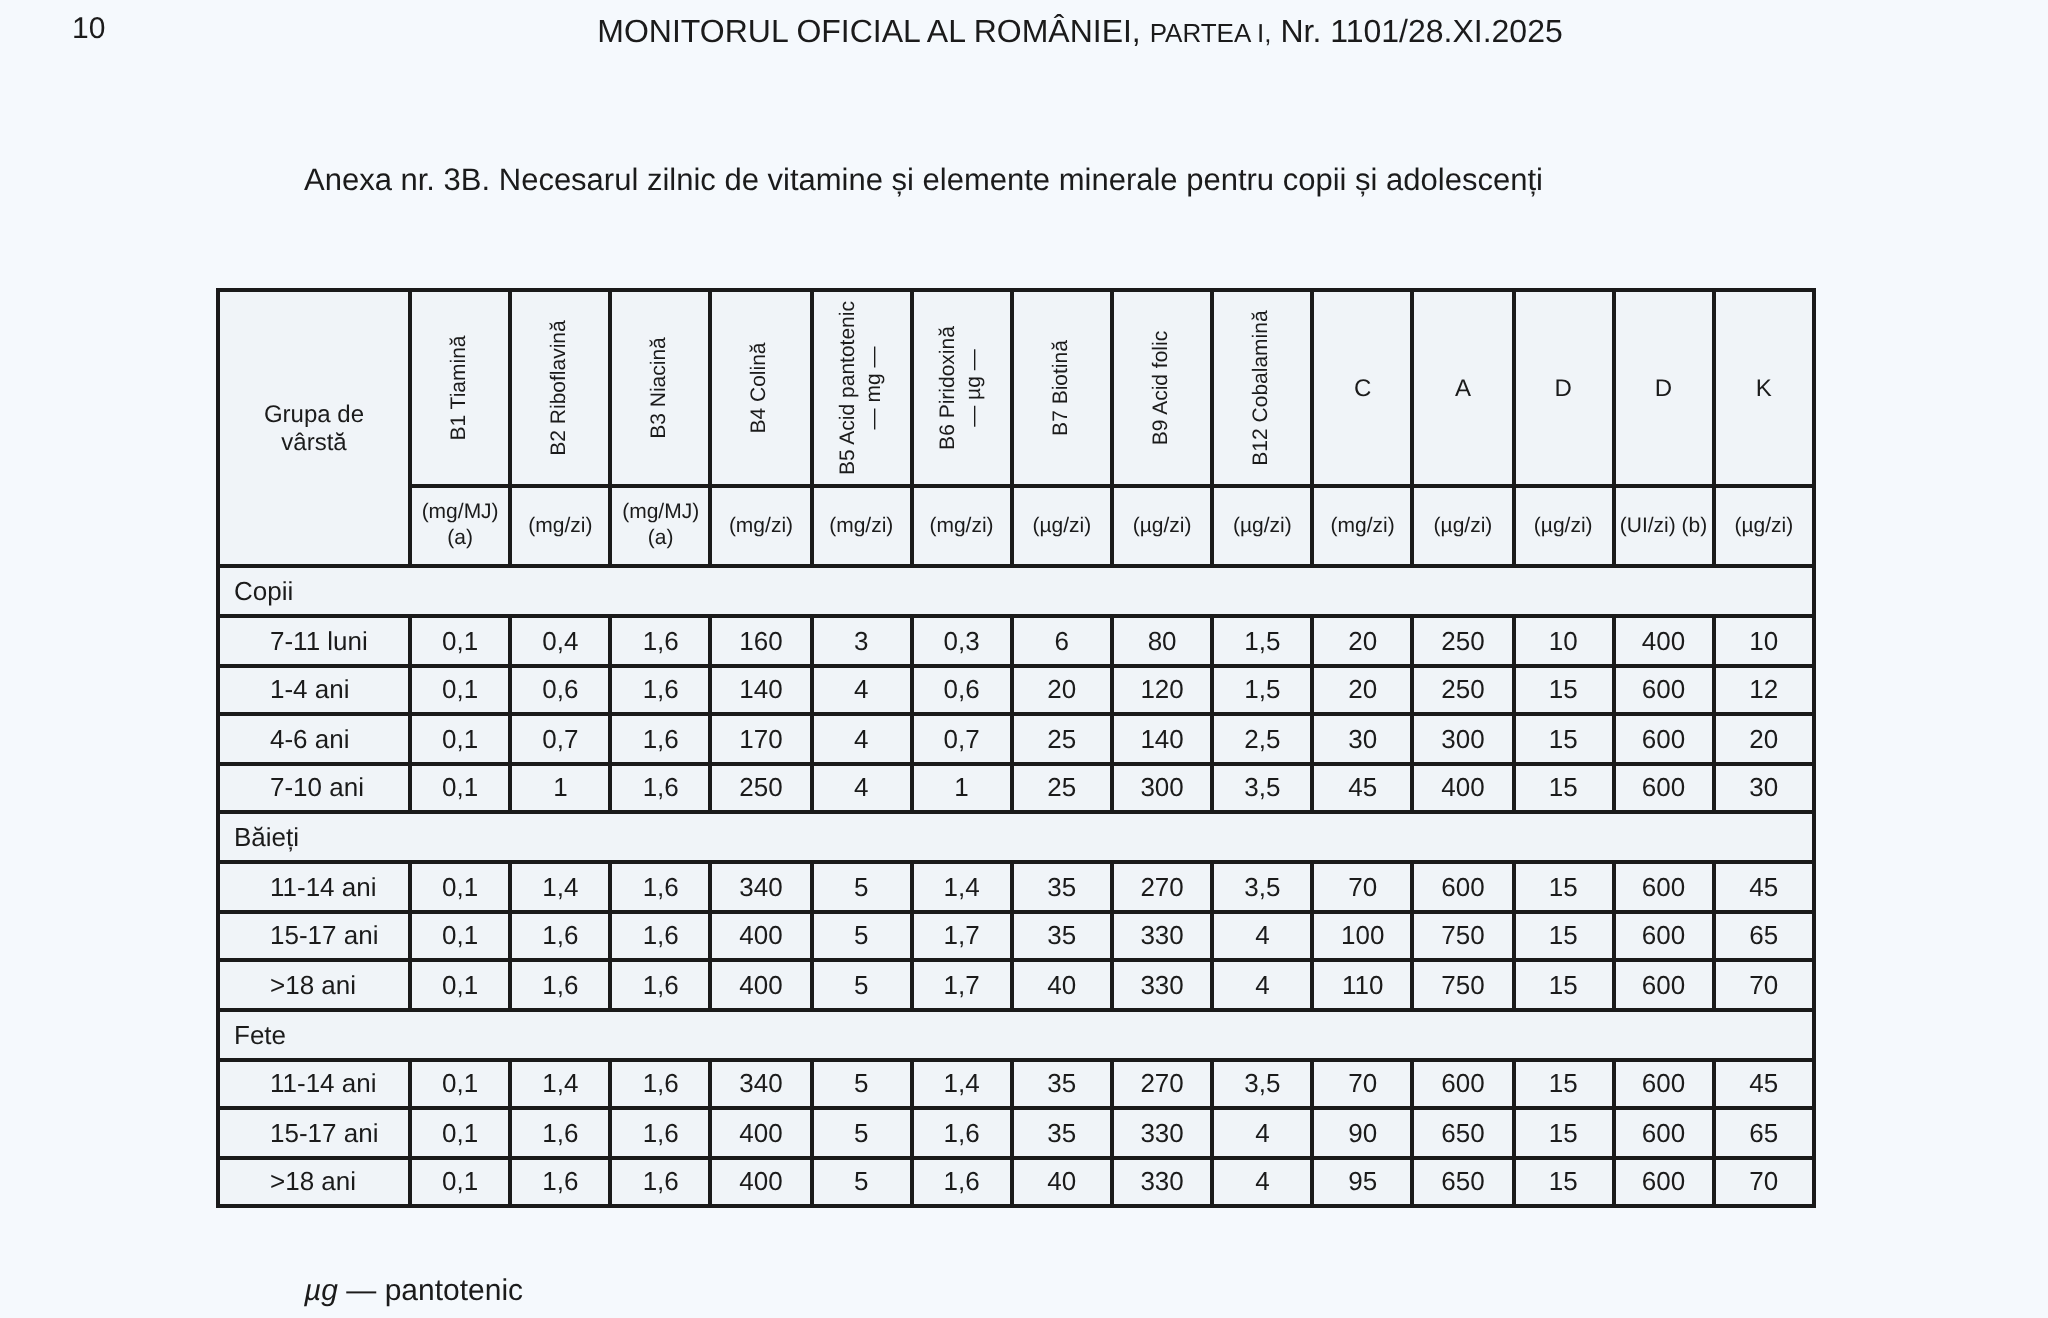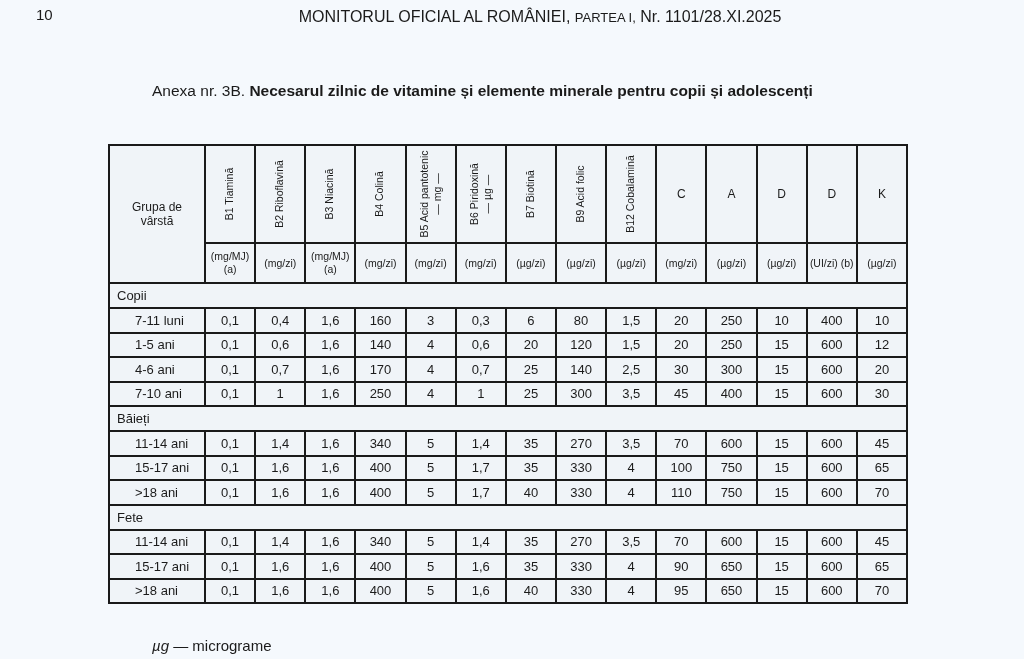--- a/index.html
+++ b/index.html
@@ -11,21 +11,21 @@
     font-family:"Liberation Sans", sans-serif;
     overflow:hidden;
   }
   .page-number { position:absolute; left:36px; top:6px; font-size:15px; }
   .doc-header {
     position:absolute; top:8px; left:0; width:100%;
     text-align:center; font-size:16px; white-space:nowrap;margin-left:28px;
   }
   .doc-header .seg-small { font-size:13px; }
   .title-block { position:absolute; left:152px; top:81px; font-size:15.5px; line-height:1.35; }
-  .title-line .bold { font-weight:bold; }
+  .title-line .bold { font-weight:normal; }
   .vitamins-table {
     position:absolute; left:108px; top:144px;
     width:800px; border-collapse:collapse; table-layout:fixed;
   }
   .vitamins-table th, .vitamins-table td {
     border:2px solid #1a1a1a;
     background:#f0f4f8;
     font-weight:normal;
     text-align:center;
     vertical-align:middle;
@@ -176,21 +176,21 @@
         <td class="val">6</td>
         <td class="val">80</td>
         <td class="val">1,5</td>
         <td class="val">20</td>
         <td class="val">250</td>
         <td class="val">10</td>
         <td class="val">400</td>
         <td class="val">10</td>
       </tr>
       <tr>
-        <td class="rowlabel">1-5 ani</td>
+        <td class="rowlabel">1-4 ani</td>
         <td class="val">0,1</td>
         <td class="val">0,6</td>
         <td class="val">1,6</td>
         <td class="val">140</td>
         <td class="val">4</td>
         <td class="val">0,6</td>
         <td class="val">20</td>
         <td class="val">120</td>
         <td class="val">1,5</td>
         <td class="val">20</td>
@@ -339,14 +339,14 @@
         <td class="val">650</td>
         <td class="val">15</td>
         <td class="val">600</td>
         <td class="val">70</td>
       </tr>
     </tbody>
 </table>
 
 <div class="footnote">
   <span class="sym">µg</span>
-  <span>— micrograme</span>
+  <span>— pantotenic</span>
 </div>
 
 </body></html>

